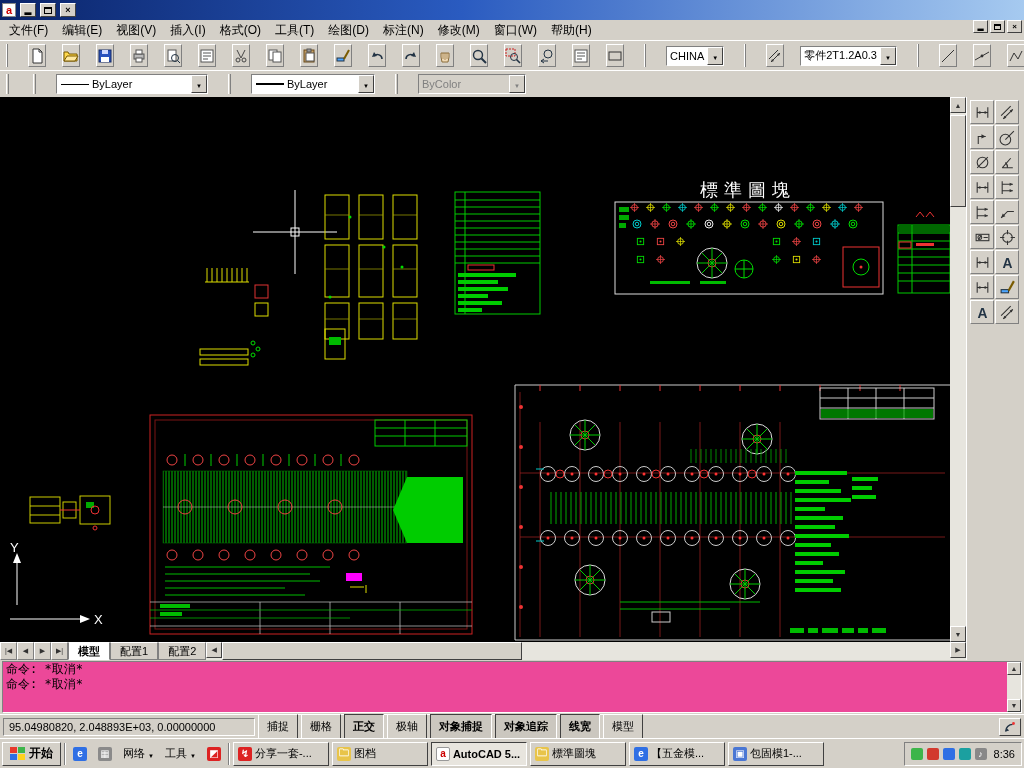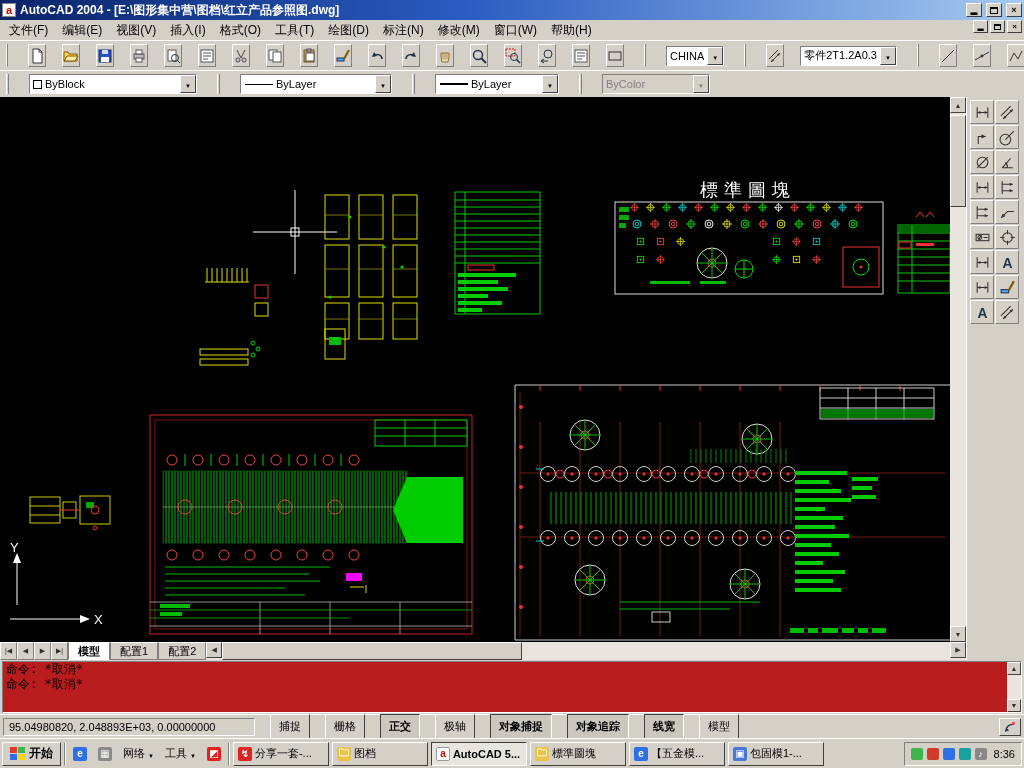--- a/index.html
+++ b/index.html
@@ -56,28 +56,28 @@
 .tab.active{background:#fff;font-weight:bold;border-bottom-color:#fff}
 .hscroll{flex:1;display:flex;align-items:stretch;background:#e7e5de}
 .hthumb{width:300px;background:#d4d0c8;border:1px solid;border-color:#fff #404040 #404040 #fff}
 .htrack{flex:1}
 
 .tool-strip{width:58px;background:#d4d0c8;border-left:1px solid #fff;display:flex;flex-wrap:wrap;align-content:flex-start;padding:3px 3px;gap:1px}
 .tsbtn{width:24px;height:24px;display:flex;align-items:center;justify-content:center;background:#d4d0c8;border:1px solid;border-color:#fff #808080 #808080 #fff}
 .ic2{width:17px;height:17px}
 
 .command{height:54px;background:#d4d0c8;padding:1px 2px;display:flex;flex-direction:column}
-.cmd-hist{flex:1;background:#b91c1c;border:1px solid;border-color:#808080 #fff #fff #808080;display:flex;min-height:0}
+.cmd-hist{flex:1;background:#ec4899;border:1px solid;border-color:#808080 #fff #fff #808080;display:flex;min-height:0}
 .cmd-lines{flex:1;font-family:"DejaVu Sans Mono","Liberation Mono",monospace;font-size:12px;line-height:15px;padding:0 3px;overflow:hidden}
 .cmd-vscroll{width:14px;background:#e7e5de;display:flex;flex-direction:column}
 .cmd-vscroll .sbtn{width:14px;height:13px}
 .cmd-vscroll .vtrack{flex:1}
 .cmd-input{height:17px;background:#fff;border:1px solid;border-color:#808080 #fff #fff #808080;font-family:"DejaVu Sans Mono","Liberation Mono",monospace;font-size:12px;padding:0 3px;margin-top:1px}
 
-.statusbar{height:24px;background:#d4d0c8;border-top:1px solid #fff;display:flex;align-items:center;gap:15px;padding:0 3px}
+.statusbar{height:24px;background:#d4d0c8;border-top:1px solid #fff;display:flex;align-items:center;gap:3px;padding:0 3px}
 .coords{width:252px;height:18px;border:1px solid;border-color:#808080 #fff #fff #808080;display:flex;align-items:center;padding:0 5px;font-size:11px}
 .toggle{height:18px;padding:12px 8px;display:flex;align-items:center;background:#d4d0c8;border:1px solid;border-color:#fff #404040 #404040 #fff;font-size:11px}
 .toggle.pressed{border-color:#404040 #fff #fff #404040;background:#cbc7bf;font-weight:bold}
 .status-spacer{flex:1}
 .commctr{width:22px;height:18px;background:#d4d0c8;border:1px solid;border-color:#fff #404040 #404040 #fff;display:flex;align-items:center;justify-content:center}
 
 .taskbar{height:30px;background:#d4d0c8;border-top:1px solid #fff;display:flex;align-items:center;gap:3px;padding:0 2px}
 .start{height:24px;display:flex;align-items:center;gap:4px;padding:0 7px;background:#d4d0c8;border:1px solid;border-color:#fff #404040 #404040 #fff;font-weight:bold;font-size:12px}
 .flag{width:15px;height:13px;display:grid;grid-template-columns:1fr 1fr;grid-template-rows:1fr 1fr;gap:1px}
 .flag i{display:block}
@@ -251,21 +251,20 @@
         <circle cx="12" cy="4" r="1.6" fill="#e33"></circle>
         <path d="M3 13l4-1-3-3z" fill="#234"></path>
       </symbol>
 </defs>
 </svg>
 
 <div class="screen">
 
   <div class="titlebar">
     <span class="app-icon">a</span>
-    <span class="title-text">AutoCAD 2004 - [E:\图形集中营\图档\红立产品参照图.dwg]</span>
     <span class="wbtn">
         <span>▂</span>
       </span>
     <span class="wbtn">
         <span class="rst"></span>
       </span>
     <span class="wbtn">
         <span>×</span>
       </span>
   </div>
@@ -464,27 +463,20 @@
       </span>
     <span class="tbtn">
         <svg class="ic">
           <use href="#s-help"></use>
         </svg>
       </span>
   </div>
 
   <div class="toolbar toolbar2">
     <span class="grip"></span>
-    <span class="combo" style="width:168px">
-      <span class="swatch"></span>
-      <span class="val">ByBlock</span>
-      <span class="drop">
-          <span class="ar"></span>
-        </span>
-    </span>
     <span class="grip"></span>
     <span class="combo" style="width:152px">
       <span class="lsample"></span>
       <span class="val">ByLayer</span>
       <span class="drop">
           <span class="ar"></span>
         </span>
     </span>
     <span class="grip"></span>
     <span class="combo" style="width:124px">

